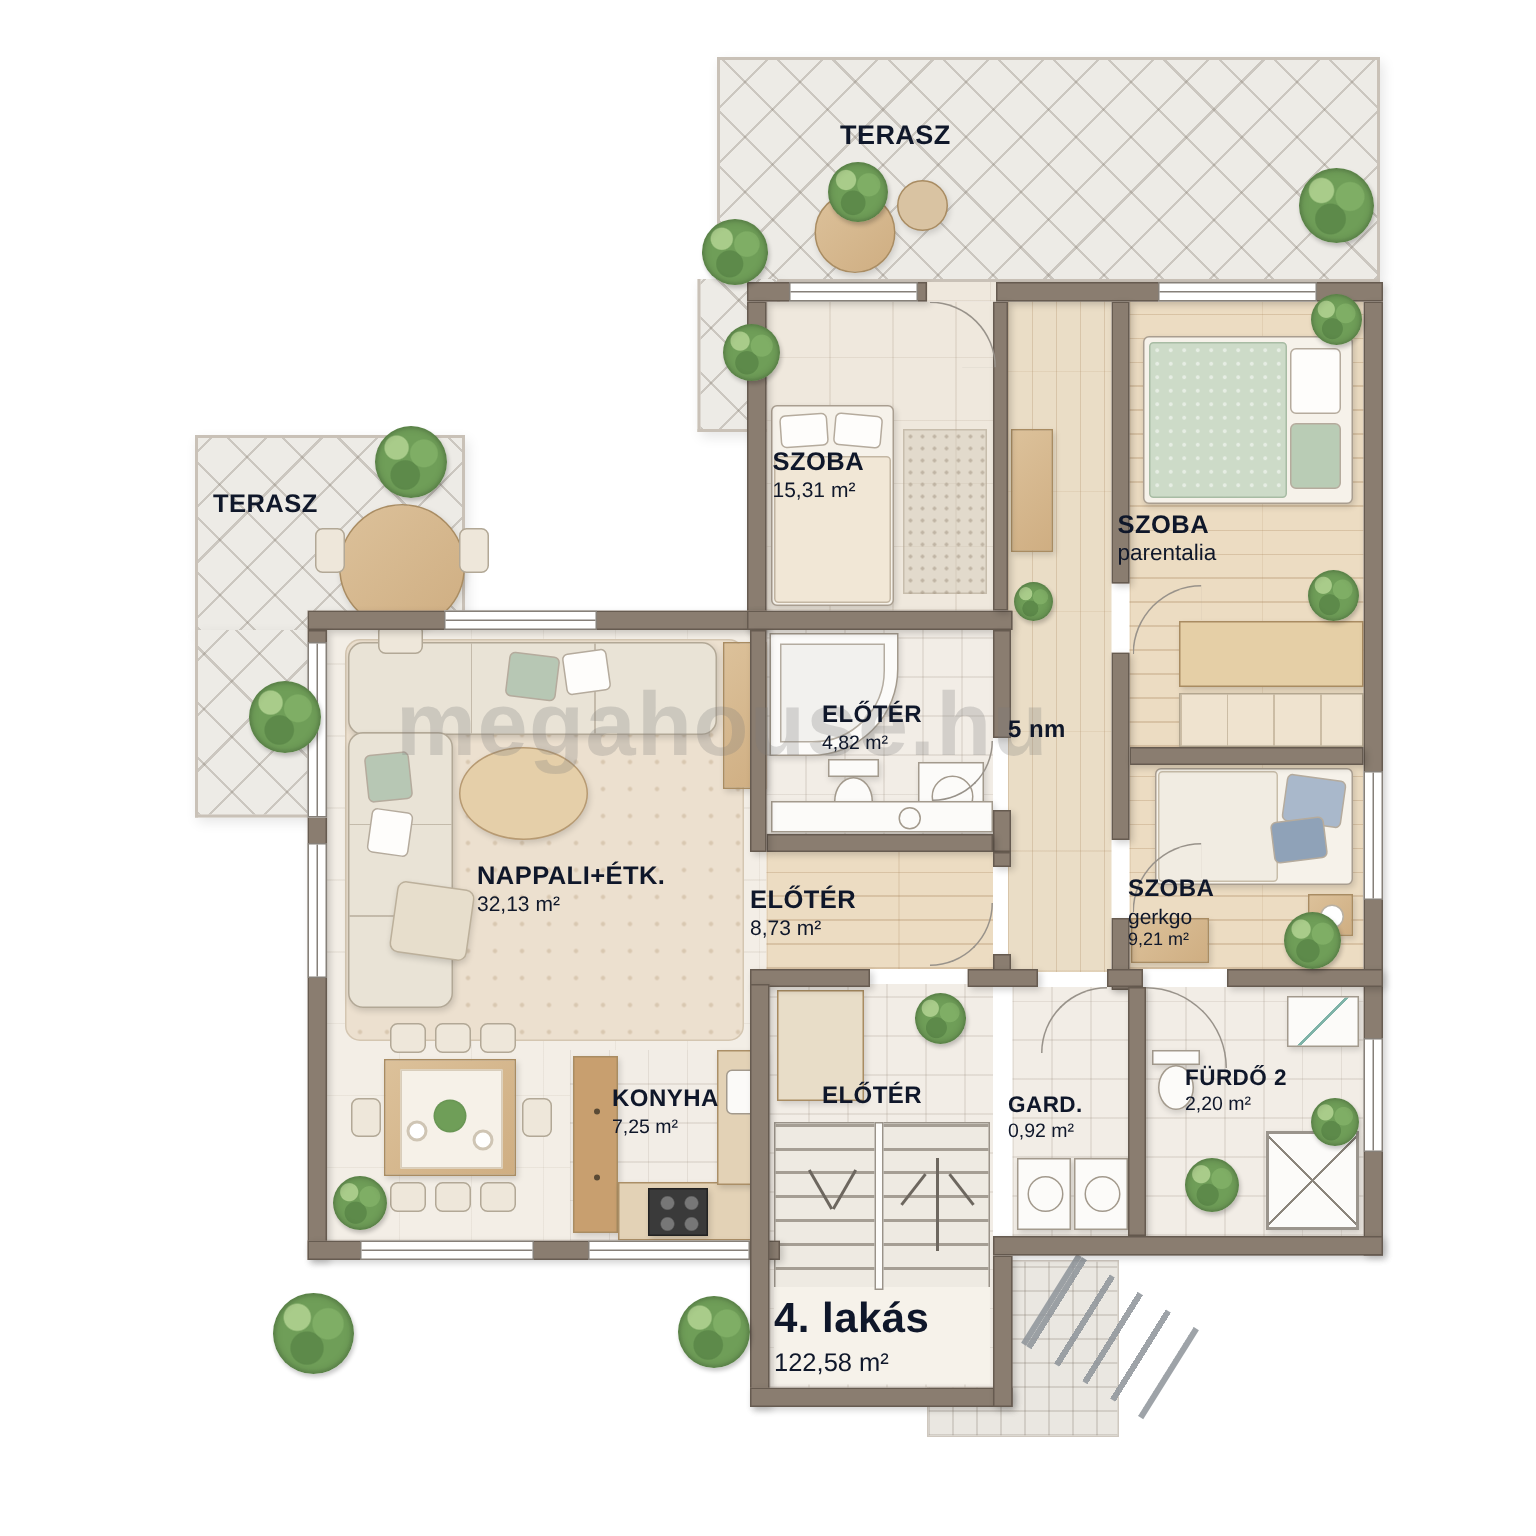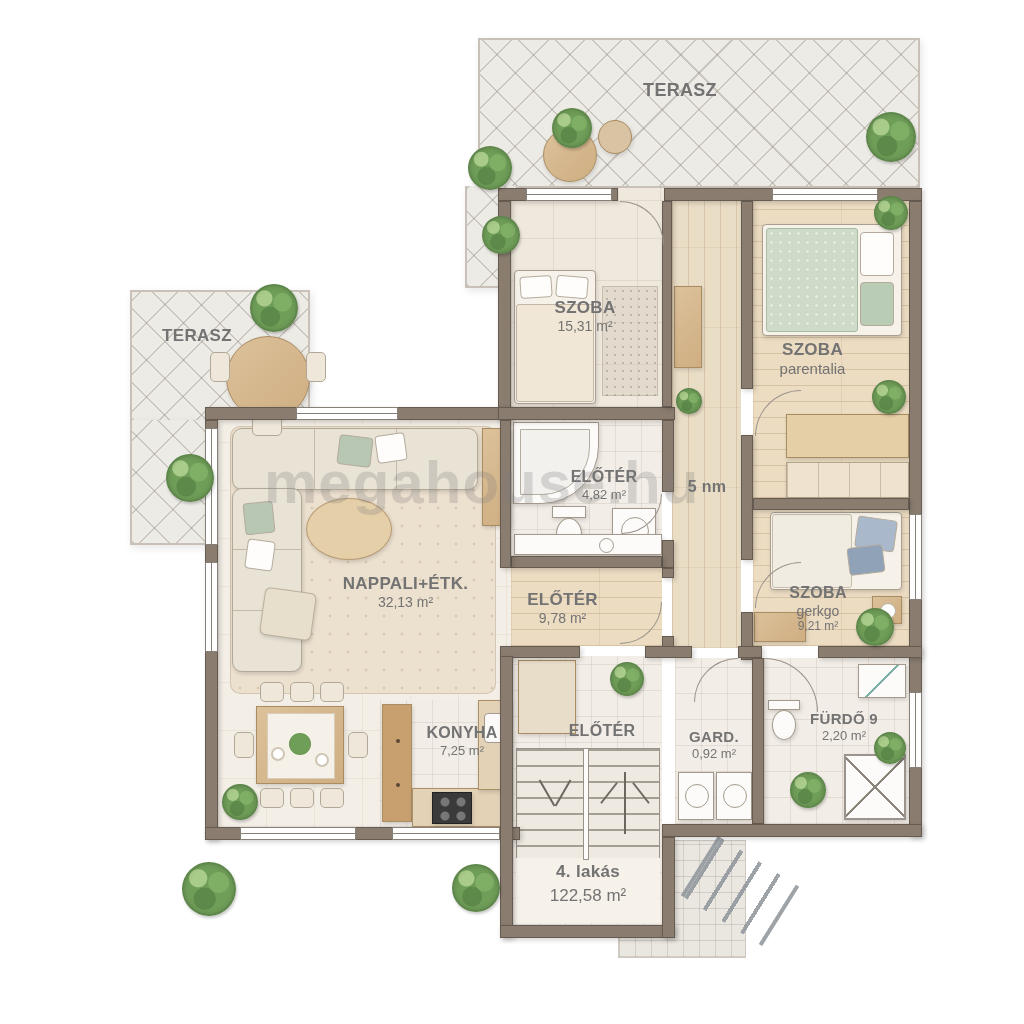--- a/index.html
+++ b/index.html
@@ -56,21 +56,21 @@
 .plant{border-radius:50%;z-index:15;position:absolute;
  background:
  radial-gradient(circle at 30% 30%, #a9cc8a 0 16%, transparent 18%),
  radial-gradient(circle at 68% 38%, #7fae65 0 20%, transparent 22%),
  radial-gradient(circle at 42% 68%, #5d8a4a 0 22%, transparent 24%),
  radial-gradient(circle, #6f9e58 0 62%, #4d7340 100%);
  box-shadow:inset 0 0 6px rgba(0,0,0,.28), 1px 2px 3px rgba(0,0,0,.22)}
 .stairs{background-color:#eeeae2;border:1px solid #9a9389;z-index:4;
  background-image:repeating-linear-gradient(180deg, #a59e94 0 2px, transparent 2px 16px)}
 .line{background:#6d675f;position:absolute;z-index:7}
-.room-label{position:absolute;color:#737373;text-align:center;line-height:1.18;z-index:30}
+.room-label{position:absolute;color:#0f172a;text-align:left;line-height:1.18;z-index:30}
 .rn{font-weight:700;font-size:17px;letter-spacing:.3px;display:block}
 .rs{font-size:15px;display:block}
 .ra{font-size:14px;display:block}
 .watermark{position:absolute;left:264px;top:448px;font-size:60px;font-weight:700;letter-spacing:1px;color:rgba(124,124,124,.26);z-index:20;white-space:nowrap}
 .titlebox{background:#f6f2ea;z-index:4}
 </style>
 </head>
 <body>
 
 <div class="abs terrace" style="left:478px;top:38px;width:442px;height:150px"></div>
@@ -289,38 +289,38 @@
 </div>
 <div class="room-label" style="left:672px;top:478px;width:70px">
   <span class="rn" style="font-size:16px">5 nm</span>
 </div>
 <div class="room-label" style="left:318px;top:574px;width:175px">
   <span class="rn">NAPPALI+ÉTK.</span>
   <span class="ra">32,13 m²</span>
 </div>
 <div class="room-label" style="left:500px;top:590px;width:125px">
   <span class="rn">ELŐTÉR</span>
-  <span class="ra">9,78 m²</span>
+  <span class="ra">8,73 m²</span>
 </div>
 <div class="room-label" style="left:752px;top:584px;width:132px">
   <span class="rn" style="font-size:16px">SZOBA</span>
   <span class="rs" style="font-size:14px">gerkgo</span>
   <span class="ra" style="font-size:12px">9,21 m²</span>
 </div>
 <div class="room-label" style="left:408px;top:724px;width:108px">
   <span class="rn" style="font-size:16px">KONYHA</span>
   <span class="ra" style="font-size:13px">7,25 m²</span>
 </div>
 <div class="room-label" style="left:548px;top:722px;width:108px">
   <span class="rn" style="font-size:16px">ELŐTÉR</span>
 </div>
 <div class="room-label" style="left:672px;top:728px;width:84px">
   <span class="rn" style="font-size:15px">GARD.</span>
   <span class="ra" style="font-size:13px">0,92 m²</span>
 </div>
 <div class="room-label" style="left:790px;top:710px;width:108px">
-  <span class="rn" style="font-size:15px">FÜRDŐ 9</span>
+  <span class="rn" style="font-size:15px">FÜRDŐ 2</span>
   <span class="ra" style="font-size:13px">2,20 m²</span>
 </div>
 <div class="room-label" style="left:516px;top:862px;width:144px">
-  <span class="rn" style="font-size:17px">4. lakás</span>
+  <span class="rn" style="font-size:28px">4. lakás</span>
   <span class="ra" style="font-size:17px;margin-top:4px">122,58 m²</span>
 </div>
 
 </body></html>

